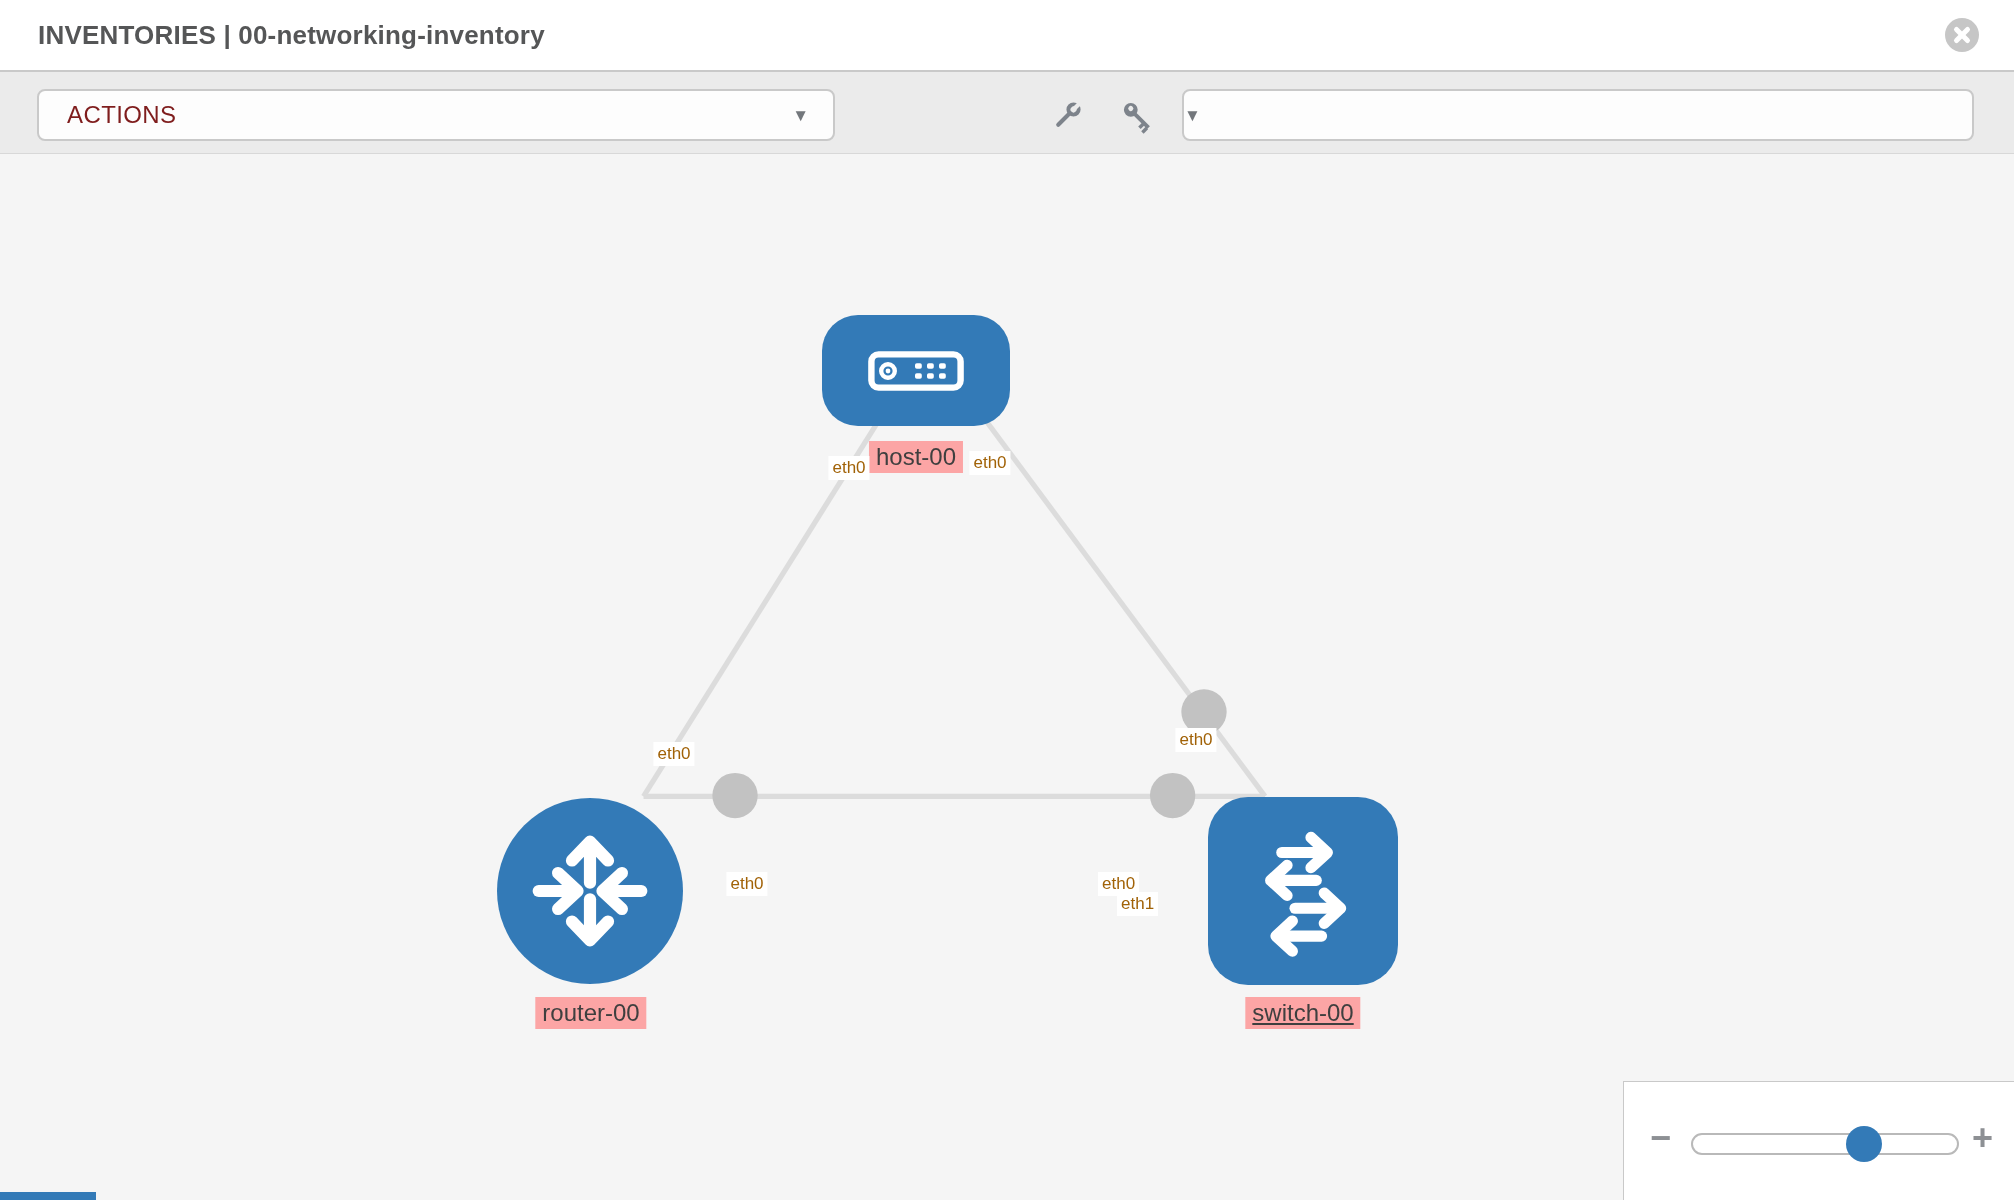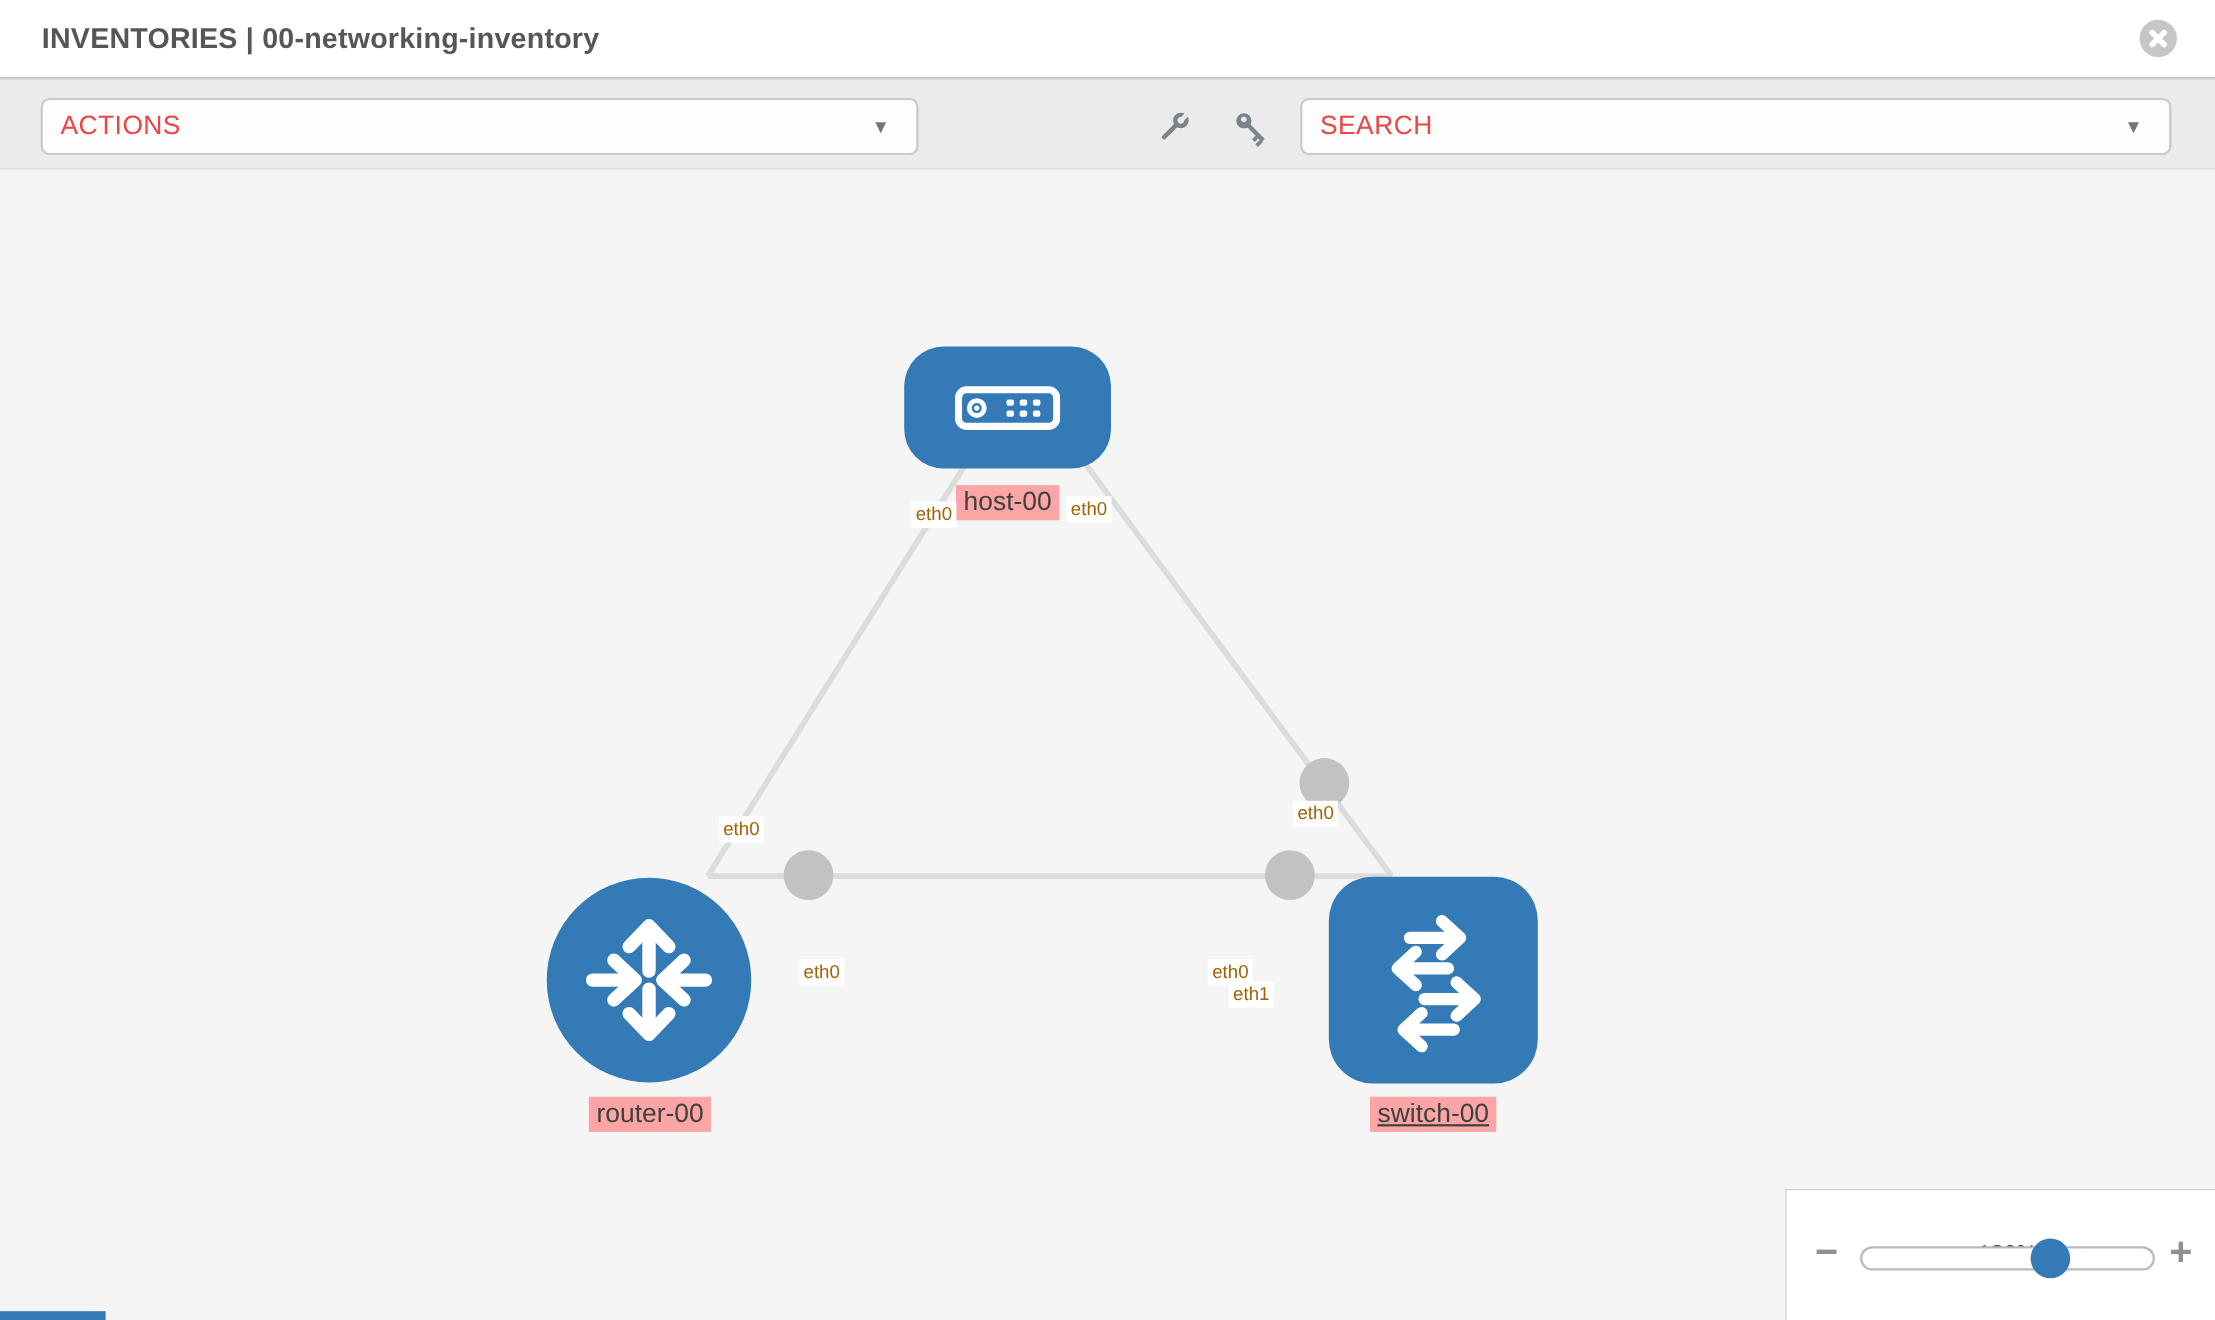--- a/index.html
+++ b/index.html
@@ -25,21 +25,21 @@
     position:absolute;left:0;top:70px;width:2014px;height:84px;
     background:#ebebeb;border-top:2px solid #c9c9c9;border-bottom:1px solid #d8d8d8;
     box-sizing:border-box;z-index:10;
   }
   .dd-box{
     position:absolute;top:17px;height:52px;background:#fdfdfd;
     border:2px solid #c9c9c9;border-radius:8px;box-sizing:border-box;
     display:flex;align-items:center;cursor:pointer;
   }
   .dd-label{
-    padding-left:16px;font-size:24px;color:#ef4444;letter-spacing:.4px;flex:1;
+    padding-left:28px;font-size:24px;color:#7f1d1d;letter-spacing:.4px;flex:1;
   }
   .dd-caret{
     font-size:17px;color:#73777c;padding-right:24px;line-height:1;
   }
   .tool-icon{position:absolute;top:27px;cursor:pointer;}
   
   .canvas{position:absolute;left:0;top:154px;width:2014px;height:1046px;background:#f5f5f5;}
   .edges-svg{position:absolute;left:0;top:0;z-index:1;}
   .node{position:absolute;z-index:2;background:#337ab7;display:flex;align-items:center;justify-content:center;cursor:pointer;}
   .node-host{left:822px;top:161px;width:188px;height:111px;border-radius:36px;}
@@ -116,21 +116,20 @@
         <circle cx="5.2" cy="12" r="4.6" fill="#7d838b"></circle>
         <circle cx="4.6" cy="11.4" r="1.7" fill="#ebebeb"></circle>
         <rect x="9" y="10.8" width="13" height="2.6" fill="#7d838b"></rect>
         <rect x="16.6" y="13" width="2.3" height="3.4" fill="#7d838b"></rect>
         <rect x="20.2" y="13" width="2.3" height="4.2" fill="#7d838b"></rect>
       </g>
     </svg>
   </div>
 
   <div class="dd-box" style="left:1182px;width:792px;">
-    <span class="dd-label">SEARCH</span>
     <span class="dd-caret">▼</span>
   </div>
 </div>
 
 <div class="canvas">
 
   <svg class="edges-svg" width="2014" height="1046" viewBox="0 154 2014 1200">
 
     <line x1="916" y1="370" x2="590" y2="891" stroke="#dcdcdc" stroke-width="6"></line>
     <line x1="916" y1="370" x2="1303" y2="891" stroke="#dcdcdc" stroke-width="6"></line>

